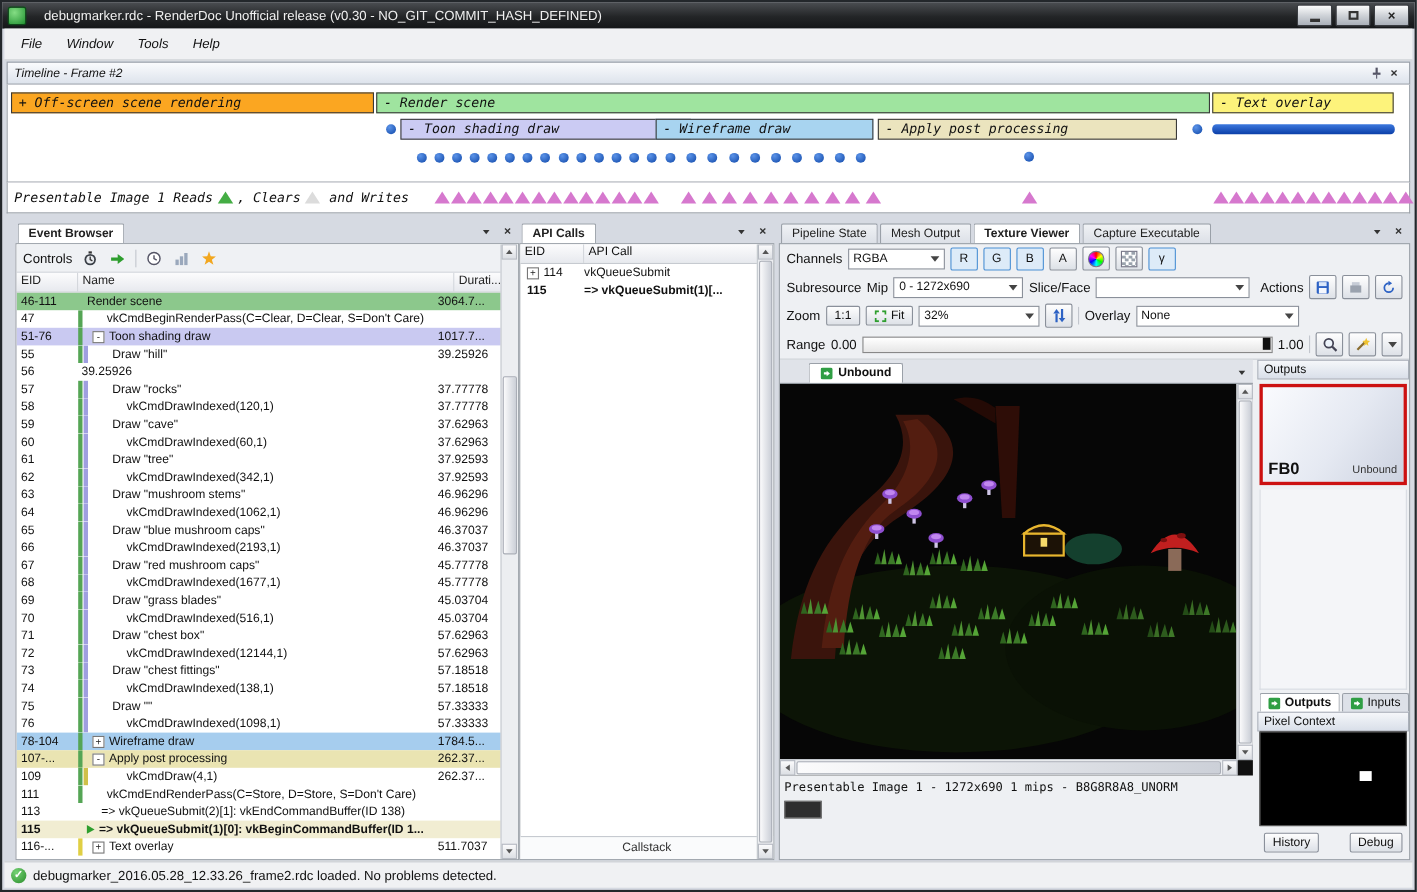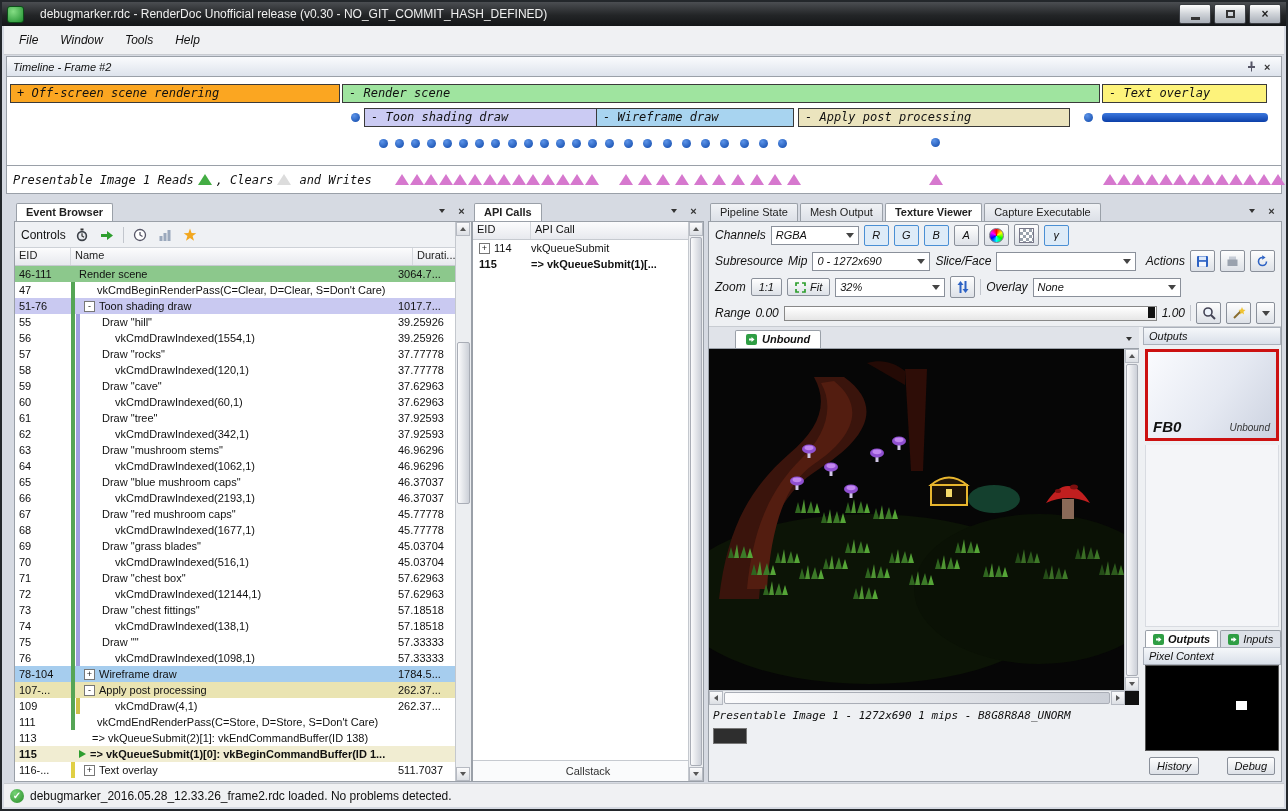--- a/index.html
+++ b/index.html
@@ -95,21 +95,21 @@
   .api-rows{flex:1;overflow:hidden;margin-right:14px;font-size:11px;}
   .api-colhead{height:17px;display:flex;background:linear-gradient(#fcfcfd,#e7e9ee);border-bottom:1px solid #c6cad0;font-size:11px;}
   .api-colhead span{padding:1px 4px;border-right:1px solid #d4d7dc;box-sizing:border-box;}
   .api-eid{width:58px;padding-left:6px;box-sizing:border-box;flex:none;display:flex;align-items:center;}
   .api-row{display:flex;height:16px;line-height:16px;}
   .api-call{flex:1;overflow:hidden;white-space:nowrap;}
   .api-footer{height:20px;border-top:1px solid #c6cad0;display:flex;align-items:center;justify-content:center;
               font-size:11px;color:#333;background:#fafbfc;}
 
   
-  .tv-body{background:#eef0f3;font-style:italic;}
+  .tv-body{background:#eef0f3;}
   .tv-row{display:flex;align-items:center;gap:5px;height:26px;padding:0 6px;flex:none;}
   .lbl{font-size:12px;white-space:nowrap;}
   .btn{border:1px solid #8a909a;background:linear-gradient(#fefefe,#dde1e7);border-radius:2px;font-size:11px;
        padding:2px 7px;display:inline-flex;align-items:center;gap:4px;color:#111;}
   .tbtn{min-width:13px;height:19px;padding:0 5px;border:1px solid #8a909a;background:linear-gradient(#fefefe,#dde1e7);
         border-radius:2px;font-size:11px;display:flex;align-items:center;justify-content:center;}
   .tbtn.toggled{border:1px solid #4a8fd4;background:#ddebf8;}
   .combo{height:19px;border:1px solid #8a909a;background:#fff;display:flex;align-items:center;
          padding:0 4px;font-size:11px;box-sizing:border-box;}
   .combo .val{flex:1;white-space:nowrap;overflow:hidden;}
@@ -375,26 +375,20 @@
             <span class="ev-name">
               <span class="strip" style="background: rgb(85, 165, 85);"></span>
               <span class="strip" style="background: rgb(159, 159, 224);"></span>
               <span class="ind" style="width: 21px;"></span>
               <span>Draw "hill"</span>
             </span>
             <span class="ev-dur">39.25926</span>
           </div>
           <div class="ev-row">
             <span class="ev-eid">56</span>
-            <span class="ev-name">
-              <span class="strip" style="background: rgb(85, 165, 85);"></span>
-              <span class="strip" style="background: rgb(159, 159, 224);"></span>
-              <span class="ind" style="width: 34px;"></span>
-              <span>vkCmdDrawIndexed(1554,1)</span>
-            </span>
             <span class="ev-dur">39.25926</span>
           </div>
           <div class="ev-row">
             <span class="ev-eid">57</span>
             <span class="ev-name">
               <span class="strip" style="background: rgb(85, 165, 85);"></span>
               <span class="strip" style="background: rgb(159, 159, 224);"></span>
               <span class="ind" style="width: 21px;"></span>
               <span>Draw "rocks"</span>
             </span>

